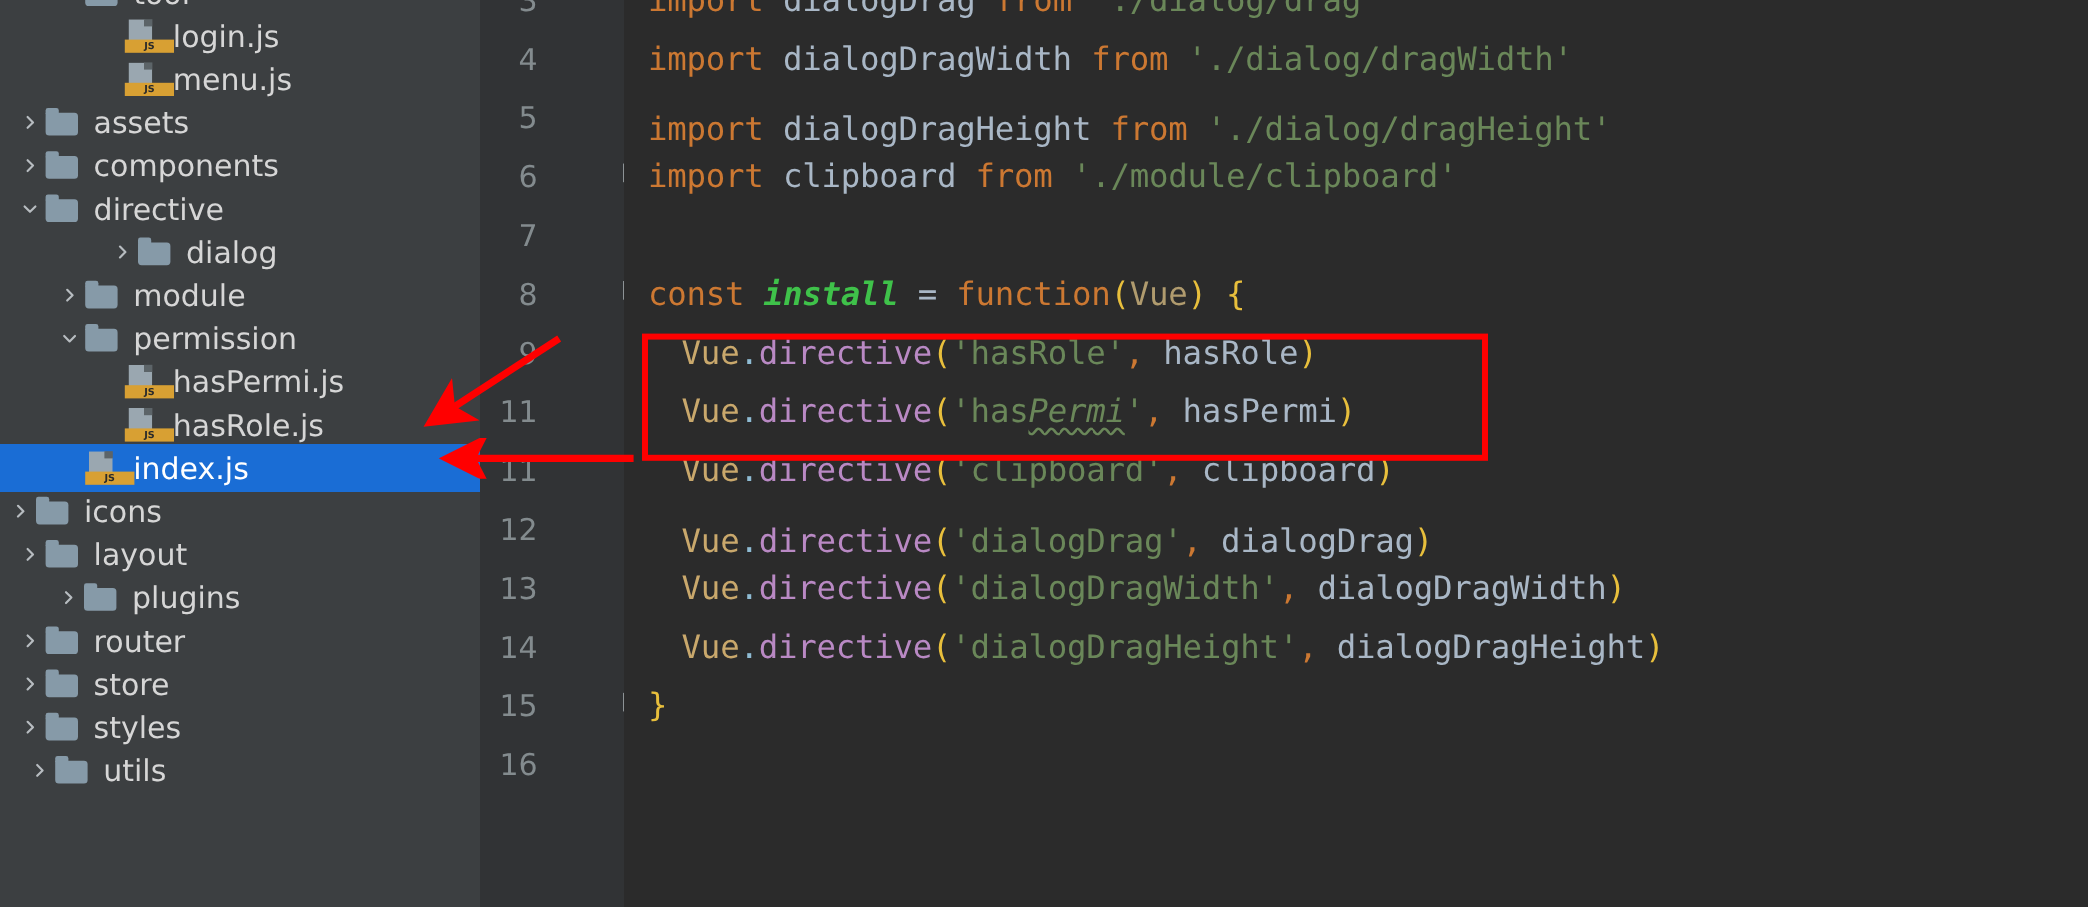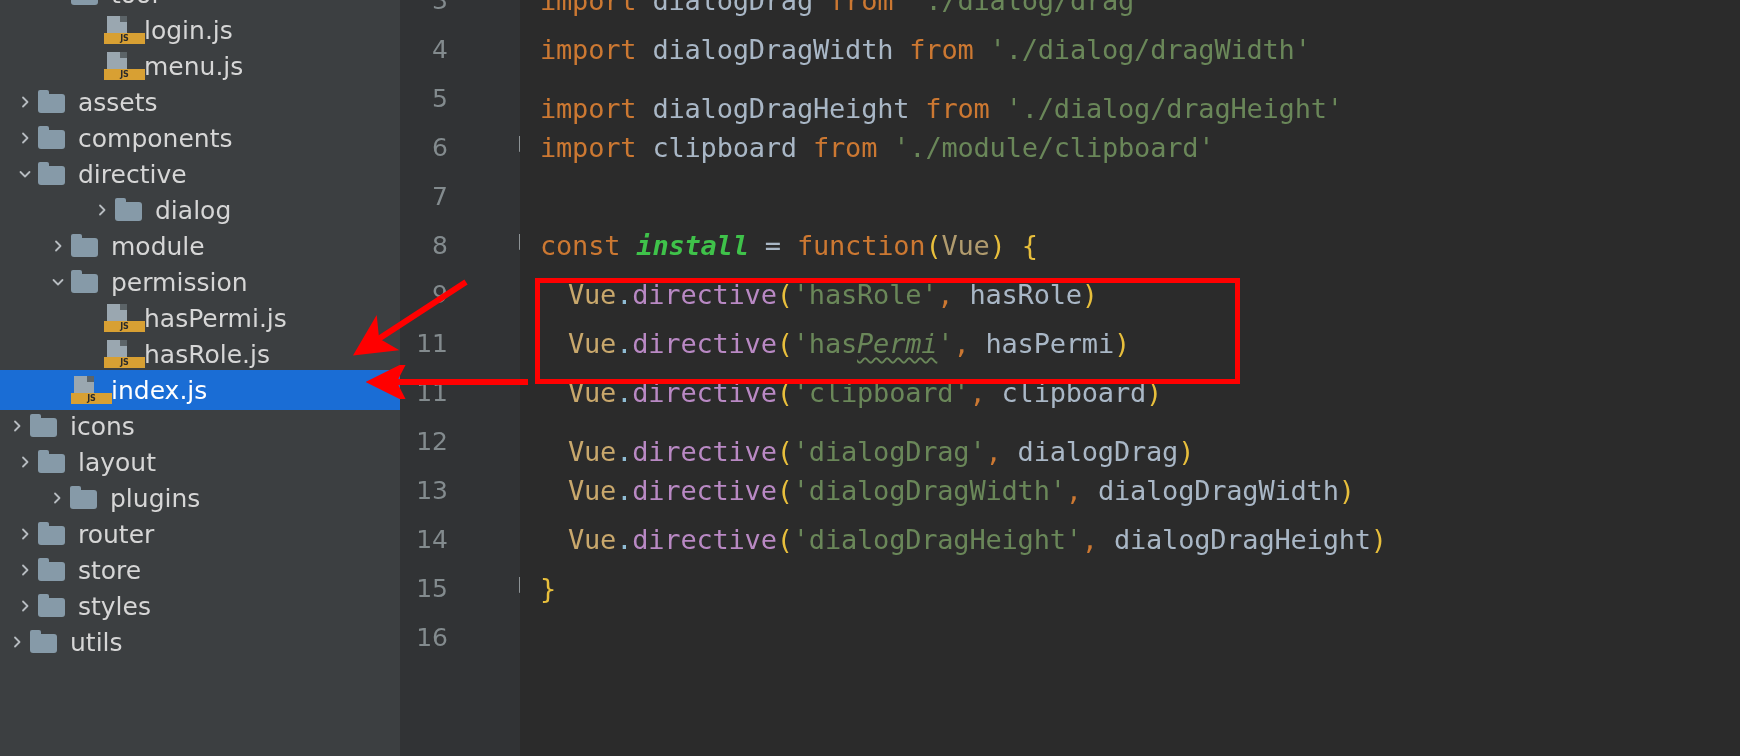--- a/index.html
+++ b/index.html
@@ -391,21 +391,21 @@
         <span class="arrow">
           <svg width="16" height="16" viewBox="0 0 16 16">
             <path fill="none" stroke="#b7bcc0" stroke-width="1.8" stroke-linecap="round" stroke-linejoin="round" d="M6 3.5 L10.5 8 L6 12.5"></path>
           </svg>
         </span>
         <span class="icon-folder">
           <i></i>
         </span>
         <span class="tree-label">styles</span>
       </div>
-      <div class="tree-row" style="position: absolute; left: 0px; right: 0px; top: 622px; padding-left: 4px;">
+      <div class="tree-row" style="position: absolute; left: 0px; right: 0px; top: 622px; padding-left: 20px;">
         <span class="arrow">
           <svg width="16" height="16" viewBox="0 0 16 16">
             <path fill="none" stroke="#b7bcc0" stroke-width="1.8" stroke-linecap="round" stroke-linejoin="round" d="M6 3.5 L10.5 8 L6 12.5"></path>
           </svg>
         </span>
         <span class="icon-folder">
           <i></i>
         </span>
         <span class="tree-label">utils</span>
       </div>

